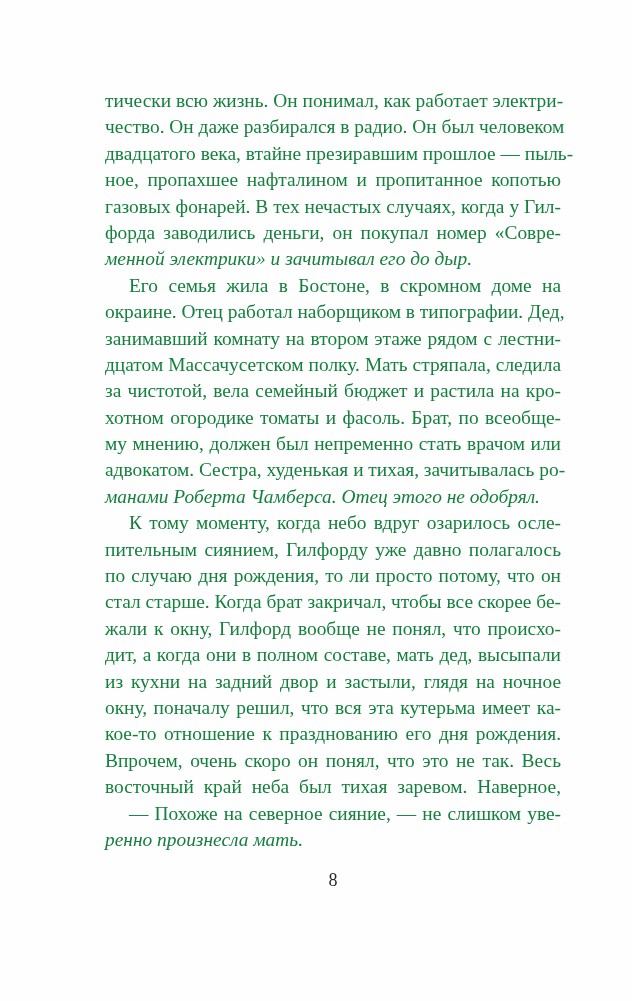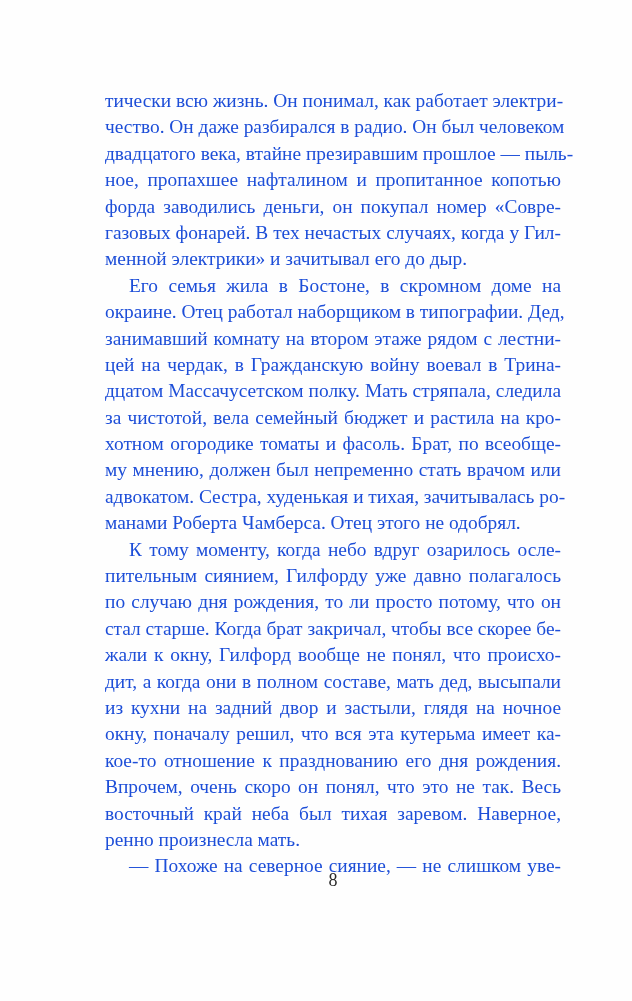--- a/index.html
+++ b/index.html
@@ -22,31 +22,32 @@
       background: #fefefe;
     }
     .text-block {
       position: absolute;
       left: 105px;
       top: 88px;
       width: 456px;
       font-family: "Liberation Serif", "DejaVu Serif", serif;
       font-size: 19.4px;
       line-height: 26.4px;
-      color: #1d4ed8;
+      color: #15803d;
     }
     .line {
       display: block;
       white-space: nowrap;
       text-align: justify;
       text-align-last: justify;
       height: 26.4px;
     }
     .line.last {
       text-align-last: left;
+      font-style: italic;
     }
     .line.indent {
       padding-left: 24px;
     }
     .page-number {
       position: absolute;
       left: 0;
       width: 632px;
       top: 870px;
       text-align: center;
@@ -61,30 +62,29 @@
 <body>
 
 <div class="page">
   <div class="text-block">
 
     <div class="paragraph">
       <span class="line">тически всю жизнь. Он понимал, как работает электри-</span>
       <span class="line">чество. Он даже разбирался в радио. Он был человеком</span>
       <span class="line">двадцатого века, втайне презиравшим прошлое — пыль-</span>
       <span class="line">ное, пропахшее нафталином и пропитанное копотью</span>
+      <span class="line">газовых фонарей. В тех нечастых случаях, когда у Гил-</span>
       <span class="line">форда заводились деньги, он покупал номер «Совре-</span>
-      <span class="line">газовых фонарей. В тех нечастых случаях, когда у Гил-</span>
       <span class="line last">менной электрики» и зачитывал его до дыр.</span>
     </div>
 
     <div class="paragraph">
       <span class="line indent">Его семья жила в Бостоне, в скромном доме на</span>
       <span class="line">окраине. Отец работал наборщиком в типографии. Дед,</span>
       <span class="line">занимавший комнату на втором этаже рядом с лестни-</span>
-      <span class="line">цей на чердак, в Гражданскую войну воевал в Трина-</span>
       <span class="line">дцатом Массачусетском полку. Мать стряпала, следила</span>
       <span class="line">за чистотой, вела семейный бюджет и растила на кро-</span>
       <span class="line">хотном огородике томаты и фасоль. Брат, по всеобще-</span>
       <span class="line">му мнению, должен был непременно стать врачом или</span>
       <span class="line">адвокатом. Сестра, худенькая и тихая, зачитывалась ро-</span>
       <span class="line last">манами Роберта Чамберса. Отец этого не одобрял.</span>
     </div>
 
     <div class="paragraph">
       <span class="line indent">К тому моменту, когда небо вдруг озарилось осле-</span>
@@ -94,20 +94,20 @@
       <span class="line">жали к окну, Гилфорд вообще не понял, что происхо-</span>
       <span class="line">дит, а когда они в полном составе, мать дед, высыпали</span>
       <span class="line">из кухни на задний двор и застыли, глядя на ночное</span>
       <span class="line">окну, поначалу решил, что вся эта кутерьма имеет ка-</span>
       <span class="line">кое-то отношение к празднованию его дня рождения.</span>
       <span class="line">Впрочем, очень скоро он понял, что это не так. Весь</span>
       <span class="line">восточный край неба был тихая заревом. Наверное,</span>
     </div>
 
     <div class="paragraph">
+      <span class="line indent">— Похоже на северное сияние, — не слишком уве-</span>
       <span class="line last">ренно произнесла мать.</span>
-      <span class="line indent">— Похоже на северное сияние, — не слишком уве-</span>
     </div>
 
   </div>
 
   <div class="page-number">8</div>
 </div>
 
 </body></html>

